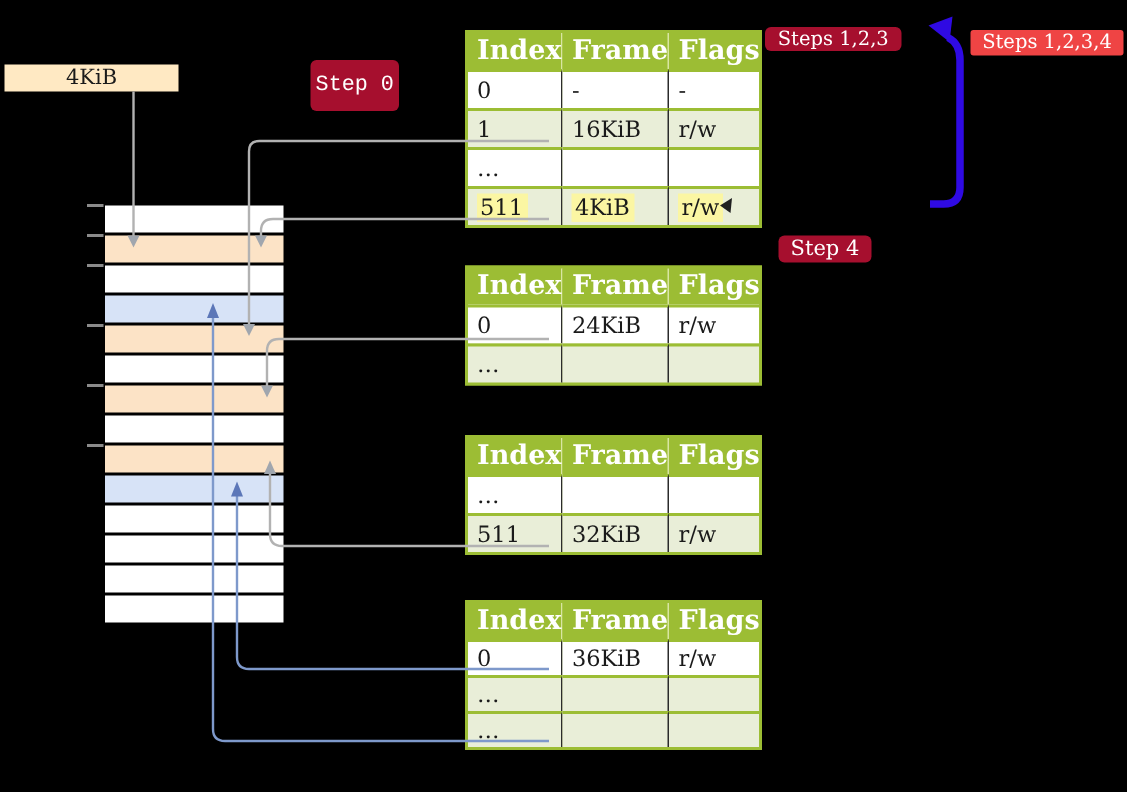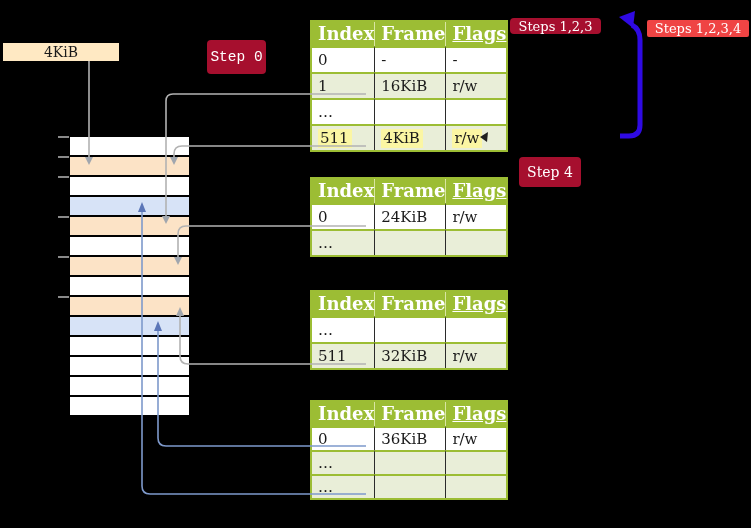--- a/index.html
+++ b/index.html
@@ -20,42 +20,42 @@
   
   .badge{
     color:#fff;display:flex;align-items:center;justify-content:center;
     border-radius:4px;white-space:nowrap;
   }
   .badge.crimson{background:#a60f2e;}
   .badge.blueviolet{background:#ef4444;border-radius:2px;}
   .badge.step0{left:207px;top:40px;width:59px;height:34px;font-size:14.5px;font-family:Liberation Mono, monospace;}
   .badge.steps123{left:510px;top:18px;width:91px;height:16px;font-size:13px;align-items:flex-end;}
   .badge.steps1234{left:647px;top:20px;width:102px;height:17px;font-size:13px;}
-  .badge.step4{left:519px;top:157px;width:62px;height:30px;font-size:14px;}
+  .badge.step4{left:519px;top:157px;width:62px;height:18px;font-size:14px;}
 
   
   .memory-stack{left:70px;top:137px;width:119px;}
   .mrow{width:119px;height:18px;margin-bottom:2px;}
   .mrow.white{background:#ffffff;}
   .mrow.peach{background:#fce3c6;}
   .mrow.blue{background:#d7e3f7;}
   .tick{left:58px;width:11px;height:2px;background:#8a8a8a;}
 
   
   .ptable{
     border-collapse:separate;border-spacing:0;
     border:2px solid #9cbd34;background:#9cbd34;
     table-layout:fixed;
   }
   .ptable th{
     background:#9cbd34;color:#fff;font-weight:bold;font-size:18px;
     text-align:left;padding:1px 0 2px 6px;height:21px;
     border-right:1px solid #d9e6a2;
   }
-  .ptable th:last-child{border-right:0;text-decoration:underline;}
+  .ptable th:last-child{border-right:0;}
   .ptable td{
     font-size:15px;color:#1a1a1a;background:#fff;
     padding:0 0 0 6px;height:24px;vertical-align:middle;
     border-top:2px solid #9cbd34;border-right:1px solid #2b2b2b;
   }
   .ptable td:last-child{border-right:0;}
   .ptable tr.green td{background:#e9eed8;}
   .ptable col.c1{width:52px;} .ptable col.c2{width:60px;} .ptable col.c3{width:47px;}
   .ptable.compact td{height:22px;}
   .hl{background:#fbf6a3;padding:0 3px 1px 2px;}

